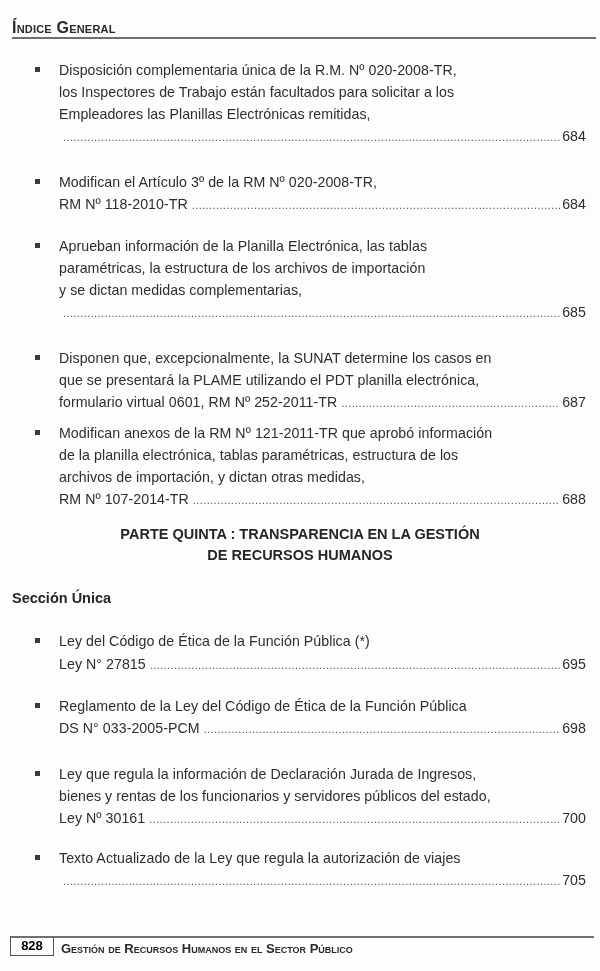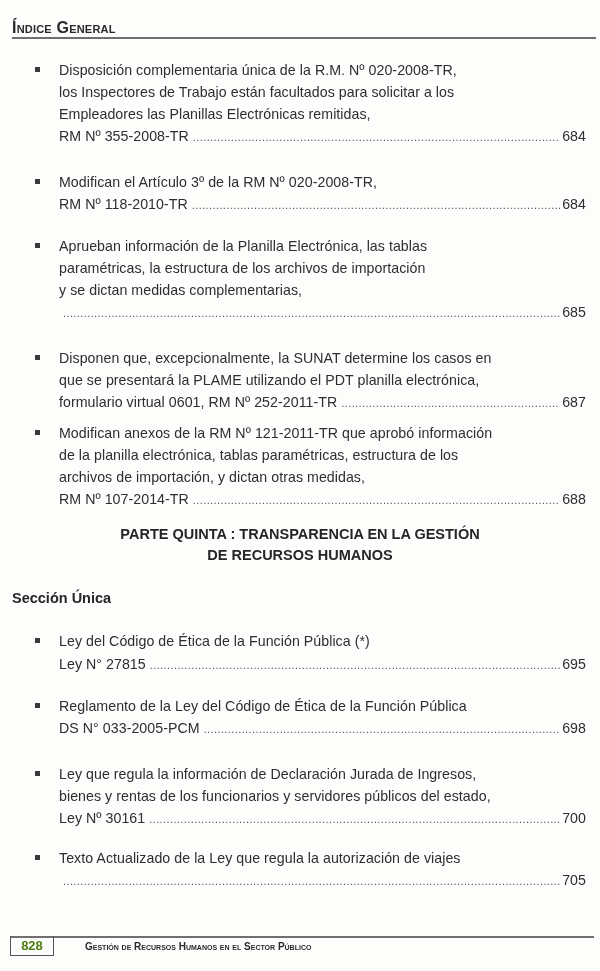--- a/index.html
+++ b/index.html
@@ -107,47 +107,45 @@
       left: 10px;
       top: 936px;
       width: 42px;
       height: 19px;
       border: 1px solid #555;
       border-top: none;
       font-size: 13px;
       font-weight: bold;
       line-height: 19px;
       text-align: center;
-      color: #4d7c0f;
+      color: #000000;
       box-sizing: content-box;
     }
     .footer-title {
       position: absolute;
       left: 61px;
       top: 941px;
-      font-size: 10px;
+      font-size: 13px;
       font-weight: bold;
       font-variant: small-caps;
       color: #2a2a2a;
-      margin-left: 24px;
     }
   </style>
 </head>
 <body>
 
 <div class="running-header">Índice General</div>
 <div class="header-rule"></div>
 
 <div class="entry" style="top:0">
   <div class="bullet" style="top:67px"></div>
   <div class="line" style="top:59px">Disposición complementaria única de la R.M. Nº 020-2008-TR,</div>
   <div class="line" style="top:81px">los Inspectores de Trabajo están facultados para solicitar a los</div>
   <div class="line" style="top:103px">Empleadores las Planillas Electrónicas remitidas,</div>
   <div class="line leader-line" style="top:125px">
-    <span class="ref">RM Nº 355-2008-TR</span>
     <span class="dots"></span>
     <span class="page">684</span>
   </div>
 </div>
 
 <div class="entry" style="top:0">
   <div class="bullet" style="top:179px"></div>
   <div class="line" style="top:171px">Modifican el Artículo 3º de la RM  Nº 020-2008-TR,</div>
   <div class="line leader-line" style="top:193px">
     <span class="ref">RM Nº 118-2010-TR</span>

